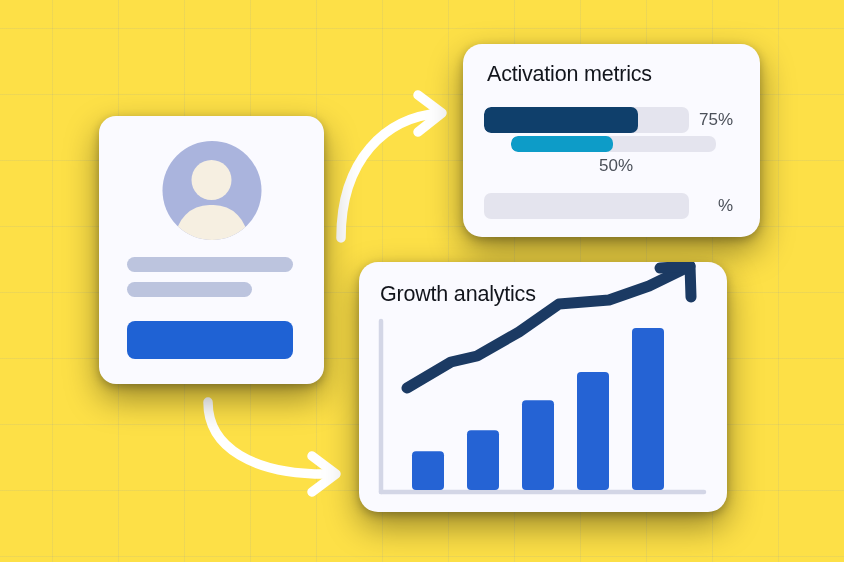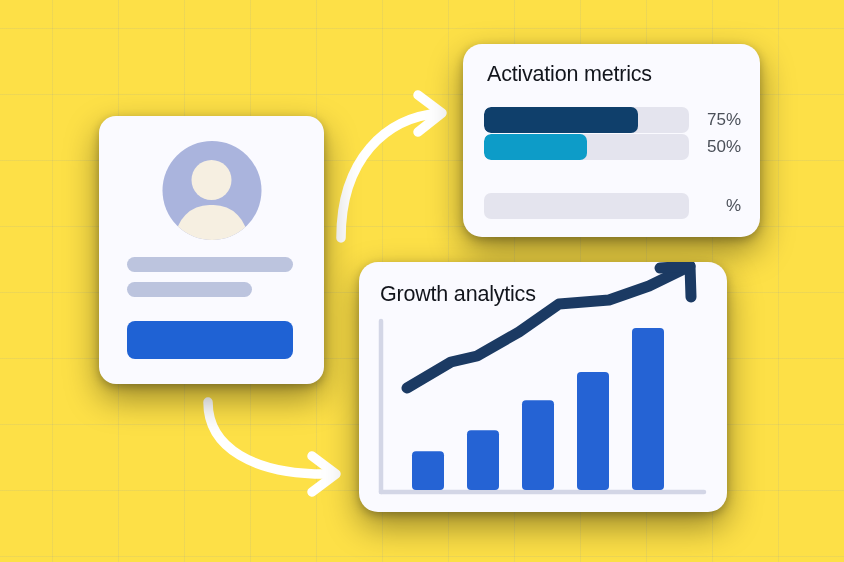--- a/index.html
+++ b/index.html
@@ -101,24 +101,24 @@
   }
   #activation-card .card-title { position:absolute; left:24px; top:18px; }
 
   .metric-row {
     position:absolute;
     left:21px;
     width:258px;
     height:40px;
     display:flex;
     align-items:center;
-    gap:12px;
+    gap:4px;
   }
   #metric-row-0 { top:56px; }
-  #metric-row-1 { top:83px; }
+  #metric-row-1 { top:92px;flex-direction:column; }
   #metric-row-2 { top:142px; }
 
   .metric-track {
     position:relative;
     width:205px; height:26px;
     border-radius:7px;
     background:#e4e4ee;
     overflow:hidden;
   }
   .metric-fill {

